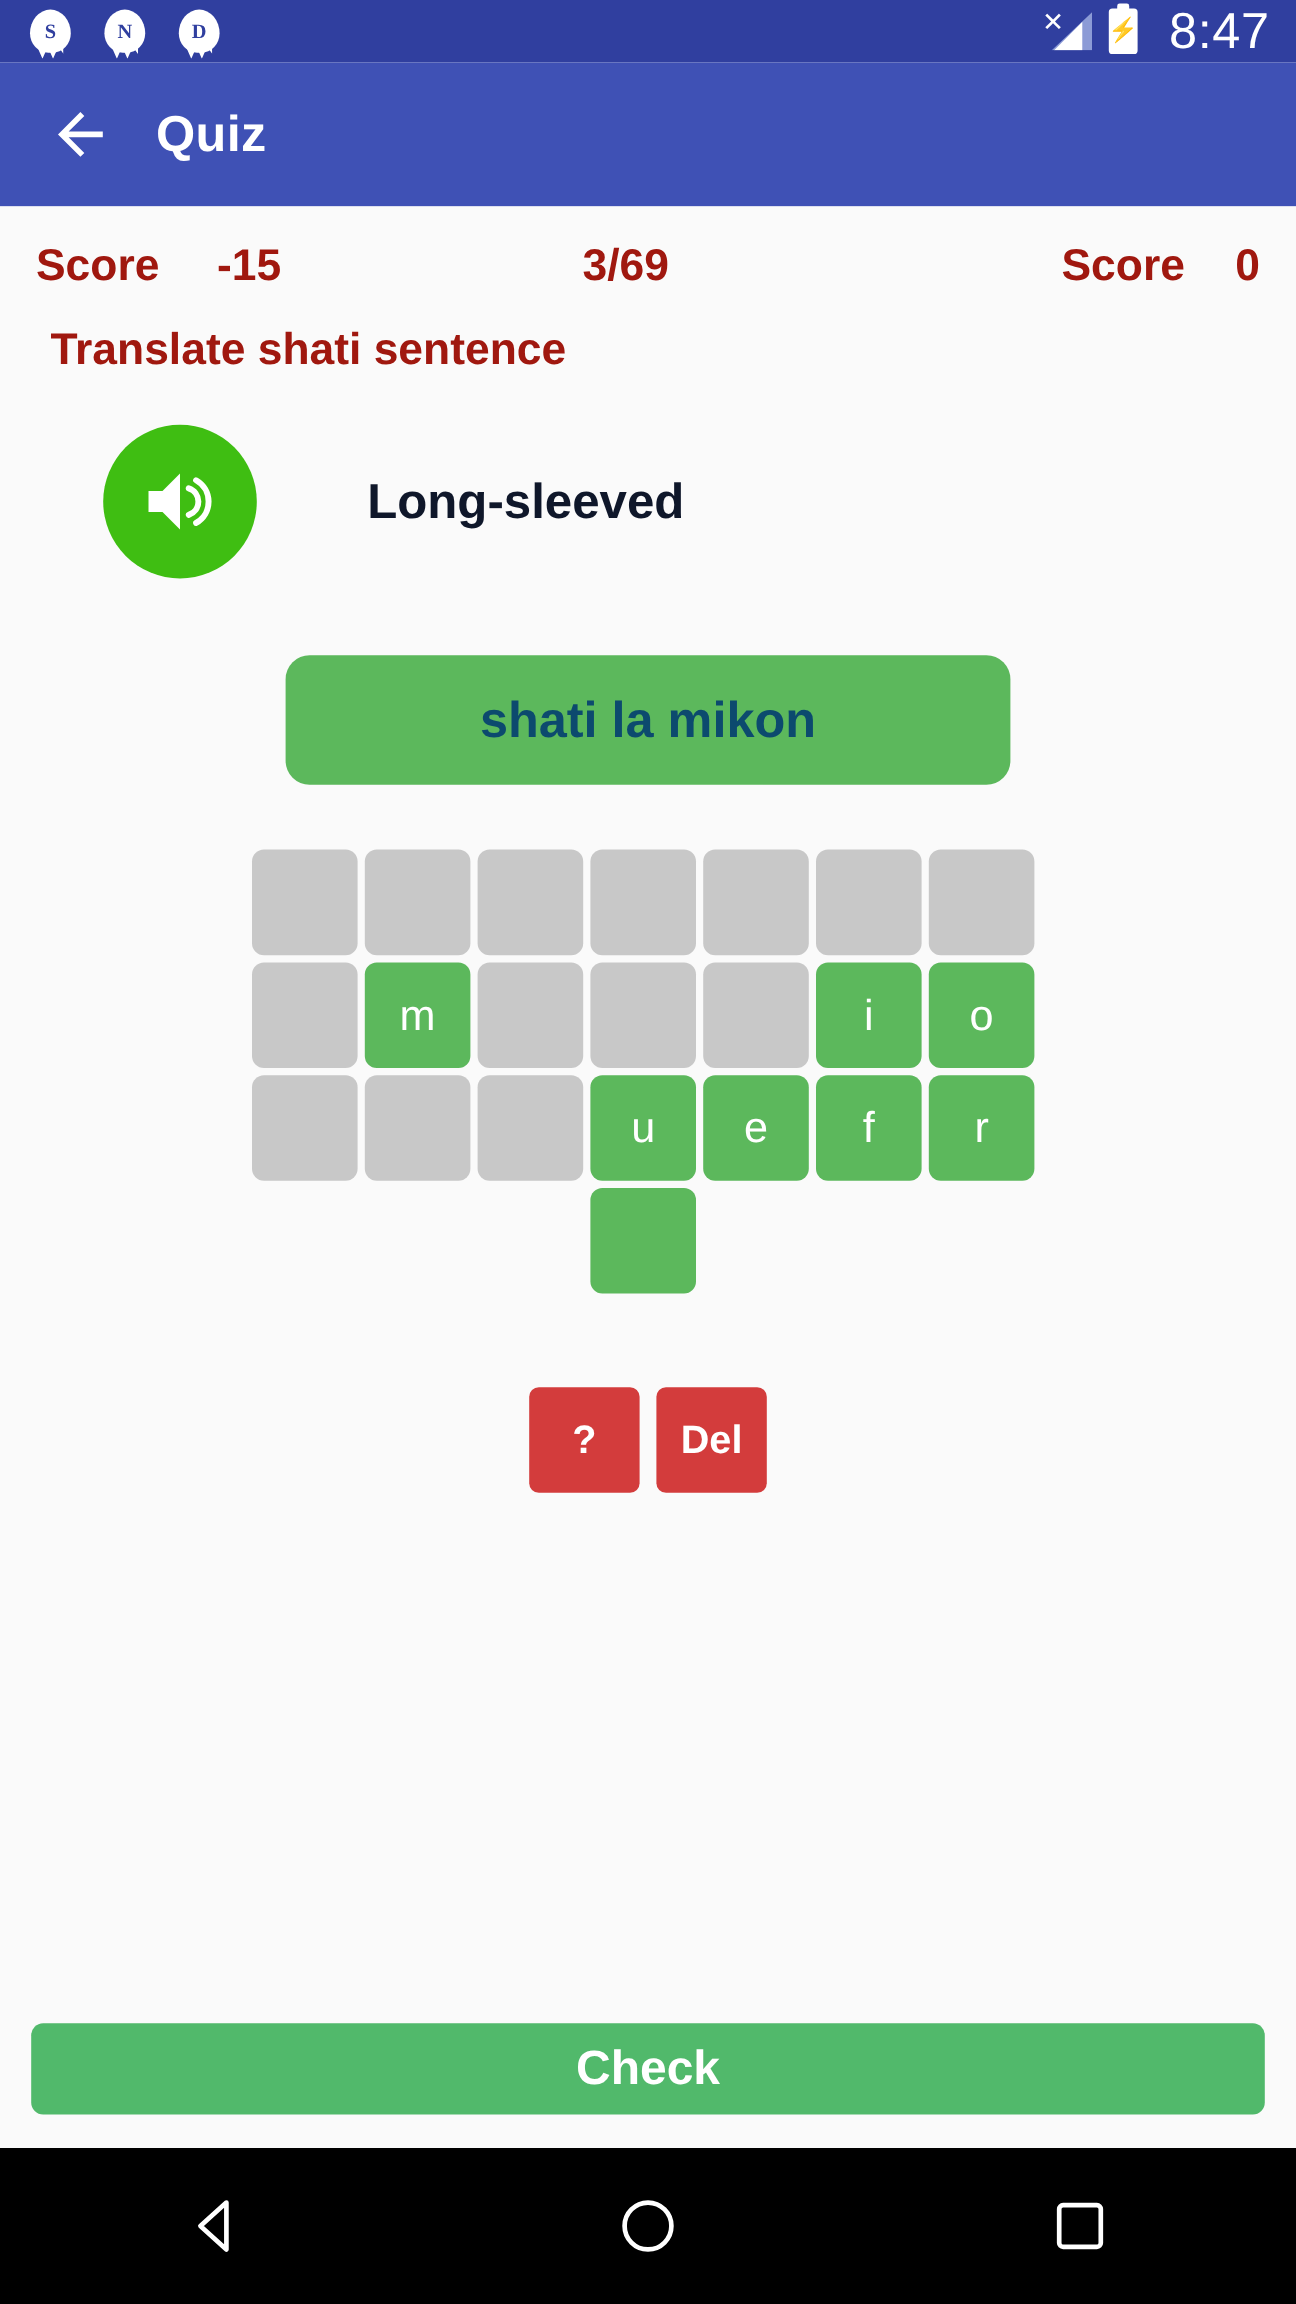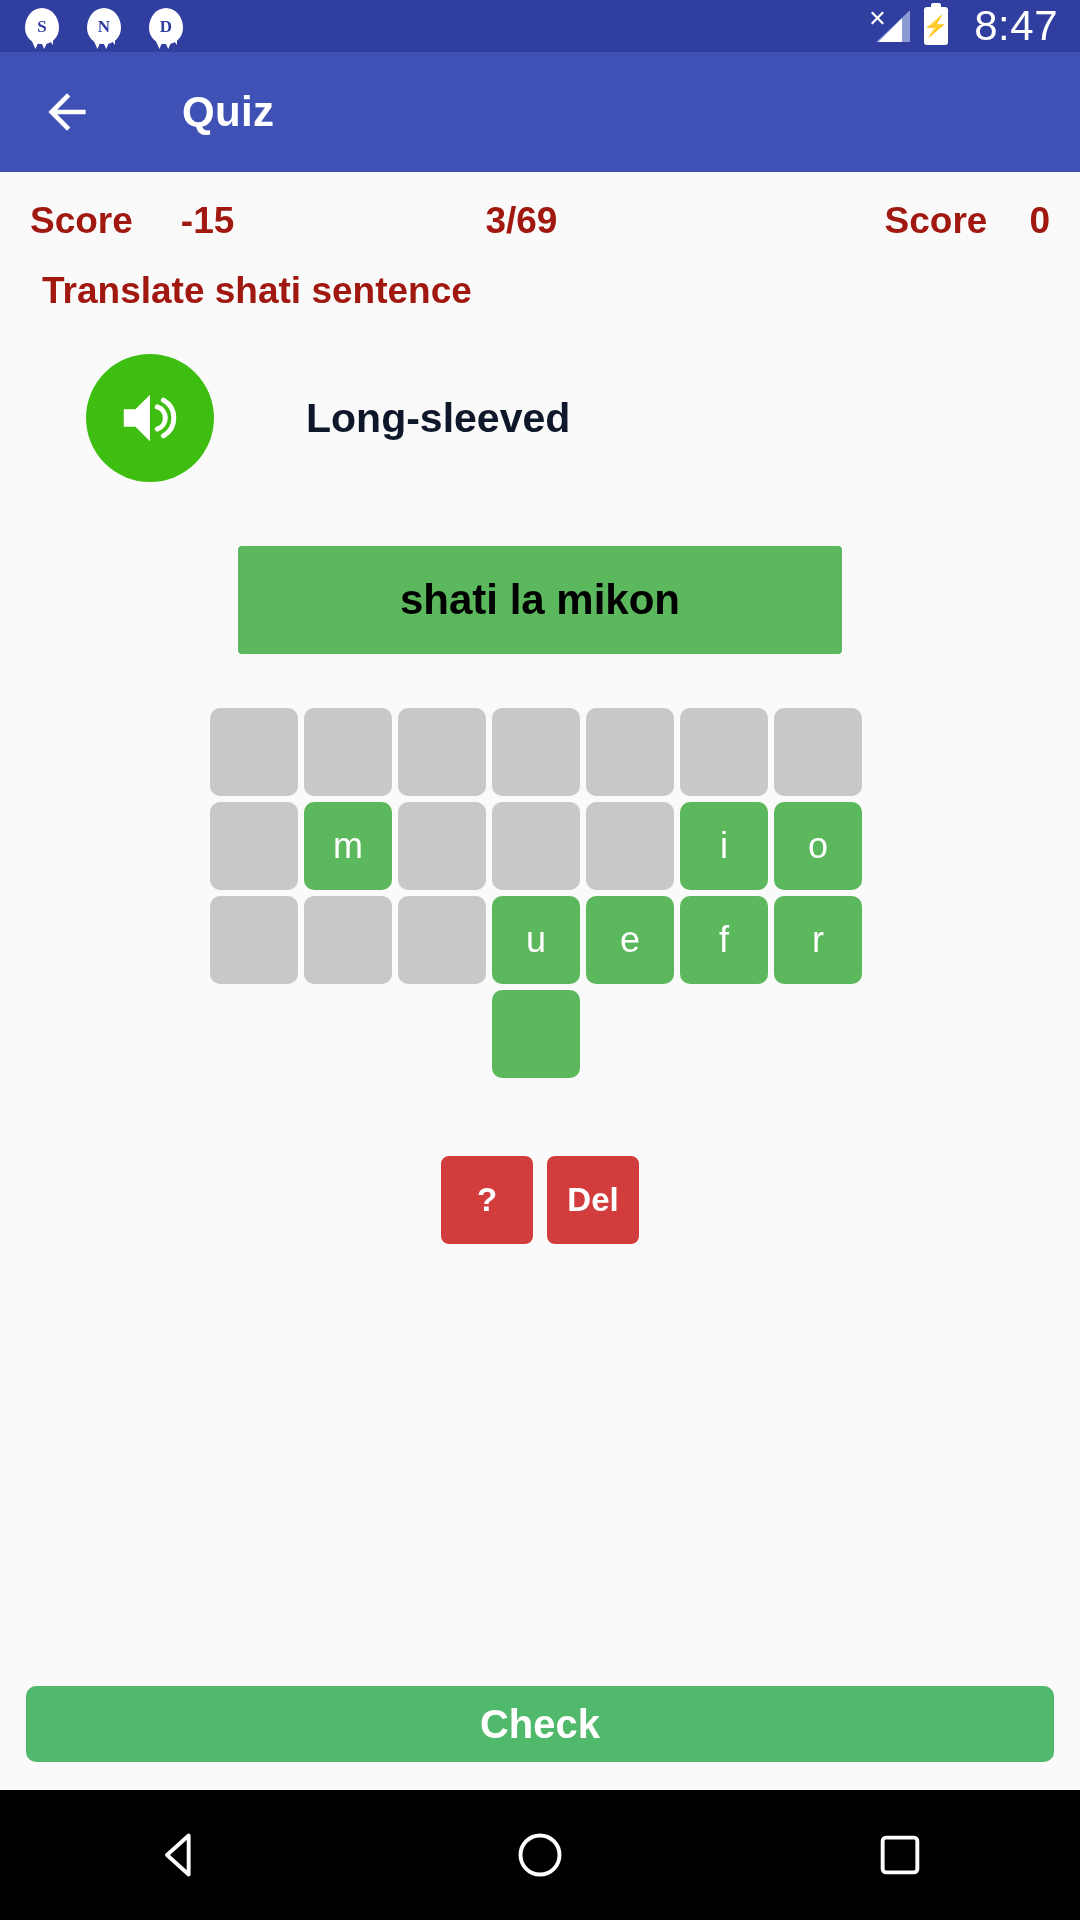--- a/index.html
+++ b/index.html
@@ -163,21 +163,21 @@
     height: 62px;
     display: flex;
     align-items: center;
     justify-content: center;
     cursor: pointer;
   }
   .app-title {
     color: #FFFFFF;
     font-size: 42px;
     font-weight: bold;
-    margin-left: 84px;
+    margin-left: 32px;
     letter-spacing: 0.3px;
   }
 
   
   .content {
     flex: 1;
     background: #FAFAFA;
     position: relative;
     display: flex;
     flex-direction: column;
@@ -231,25 +231,25 @@
     font-size: 41px;
     font-weight: bold;
     margin-left: 92px;
   }
 
   .answer-box {
     margin: 64px auto 0 auto;
     width: 604px;
     min-height: 108px;
     background: #5CB85C;
-    border-radius: 4px;
-    display: flex;
-    align-items: center;
-    justify-content: center;
-    color: #000000;
+    border-radius: 20px;
+    display: flex;
+    align-items: center;
+    justify-content: center;
+    color: #0c4a6e;
     font-size: 42px;
     font-weight: bold;
     cursor: pointer;
     box-sizing: border-box;
     padding: 10px 20px;
   }
 
   
   .tile-grid {
     margin: 54px auto 0 auto;

